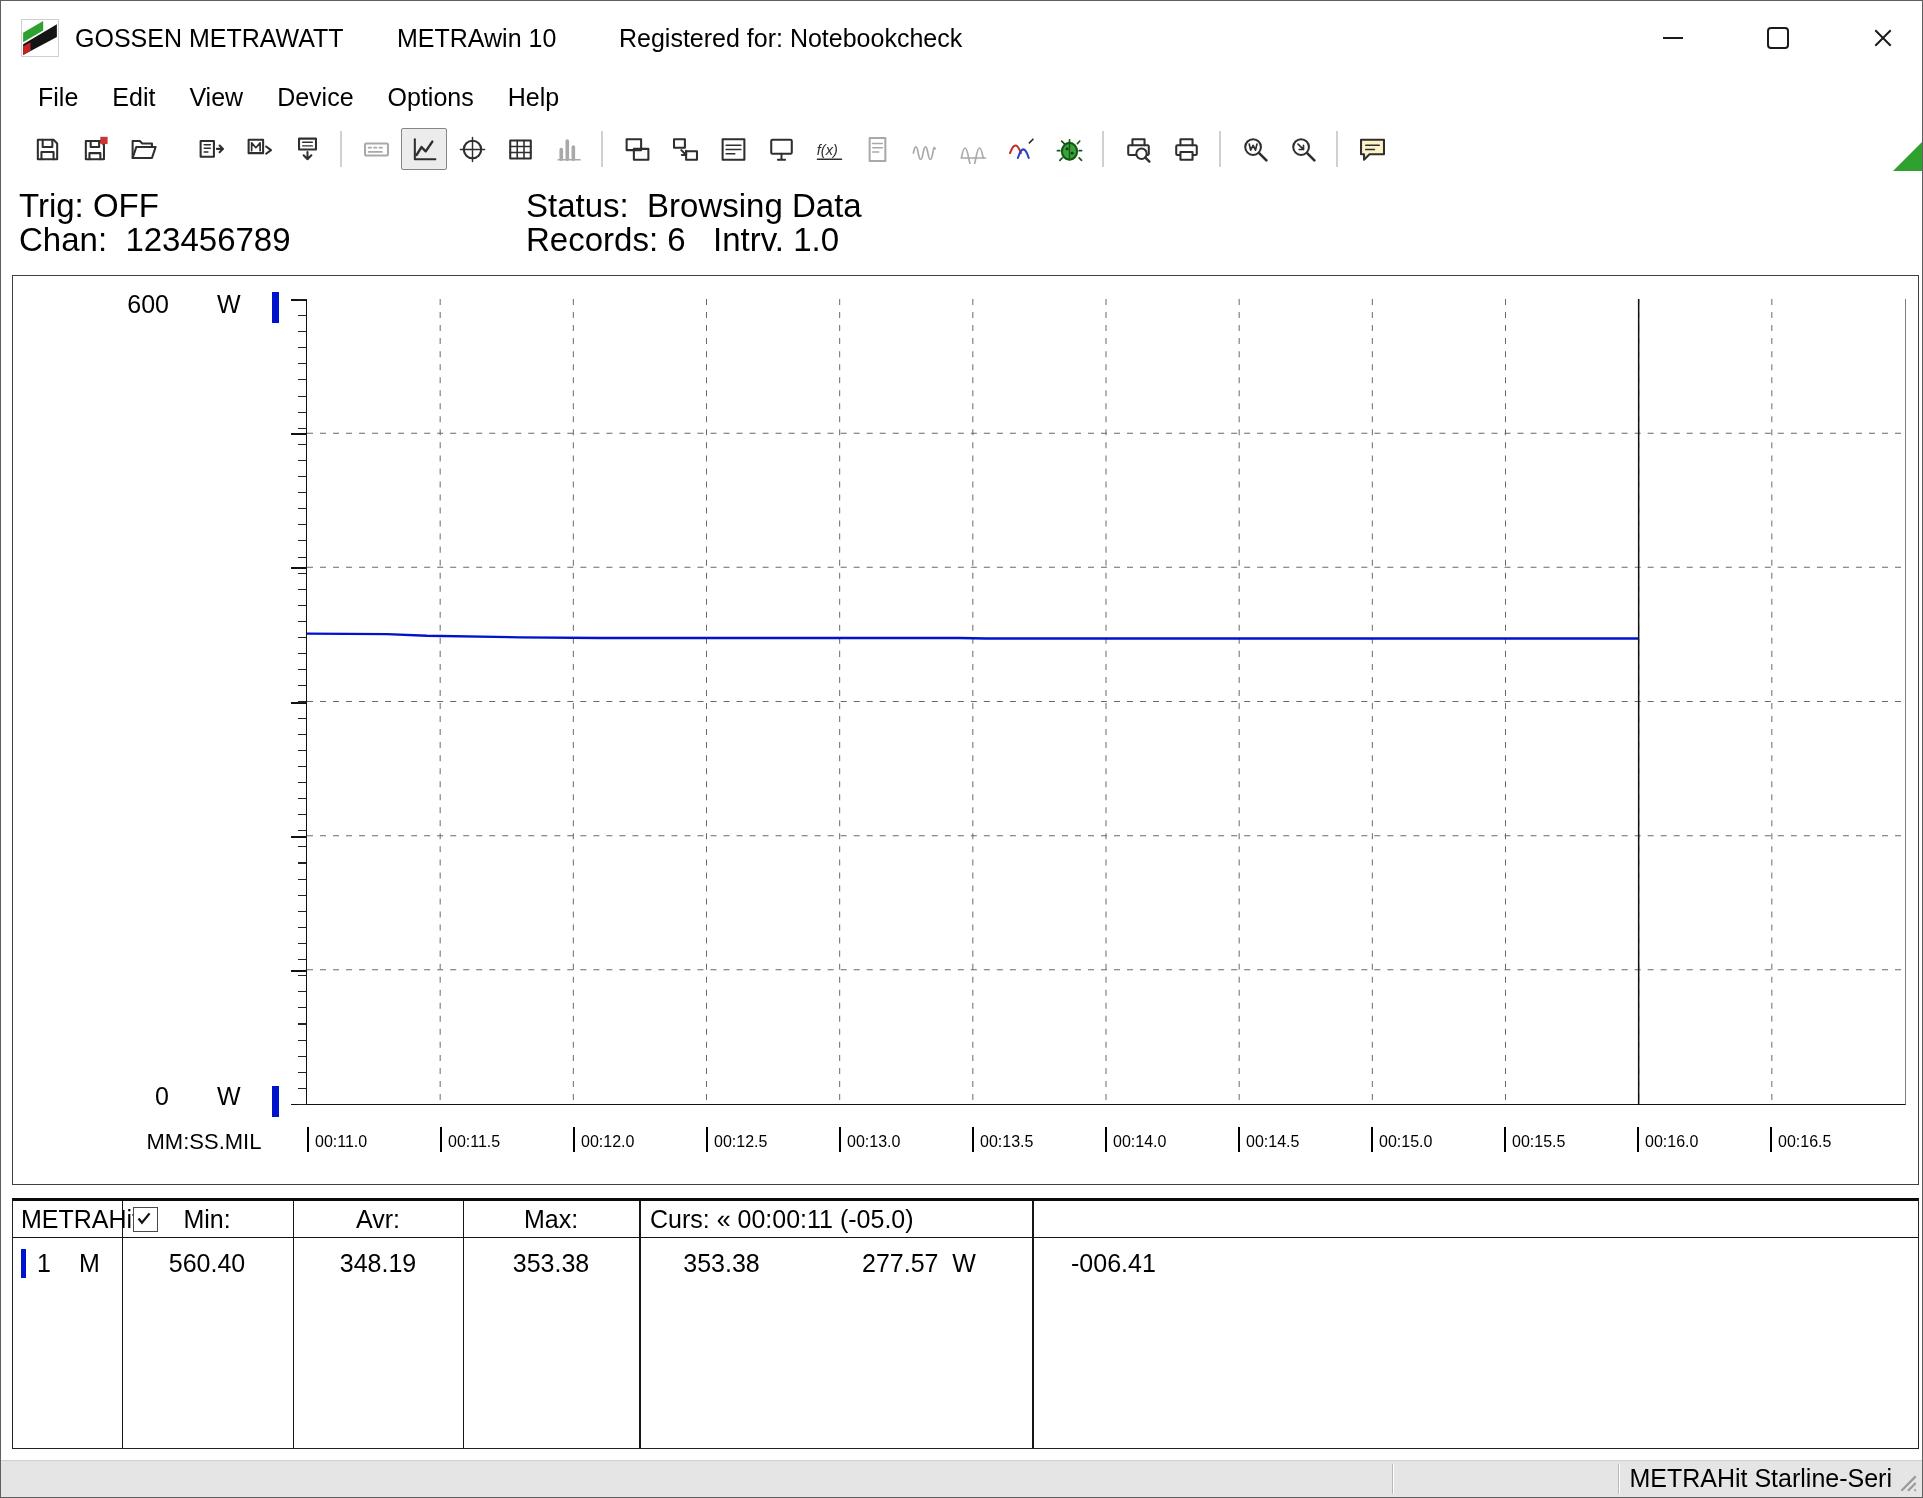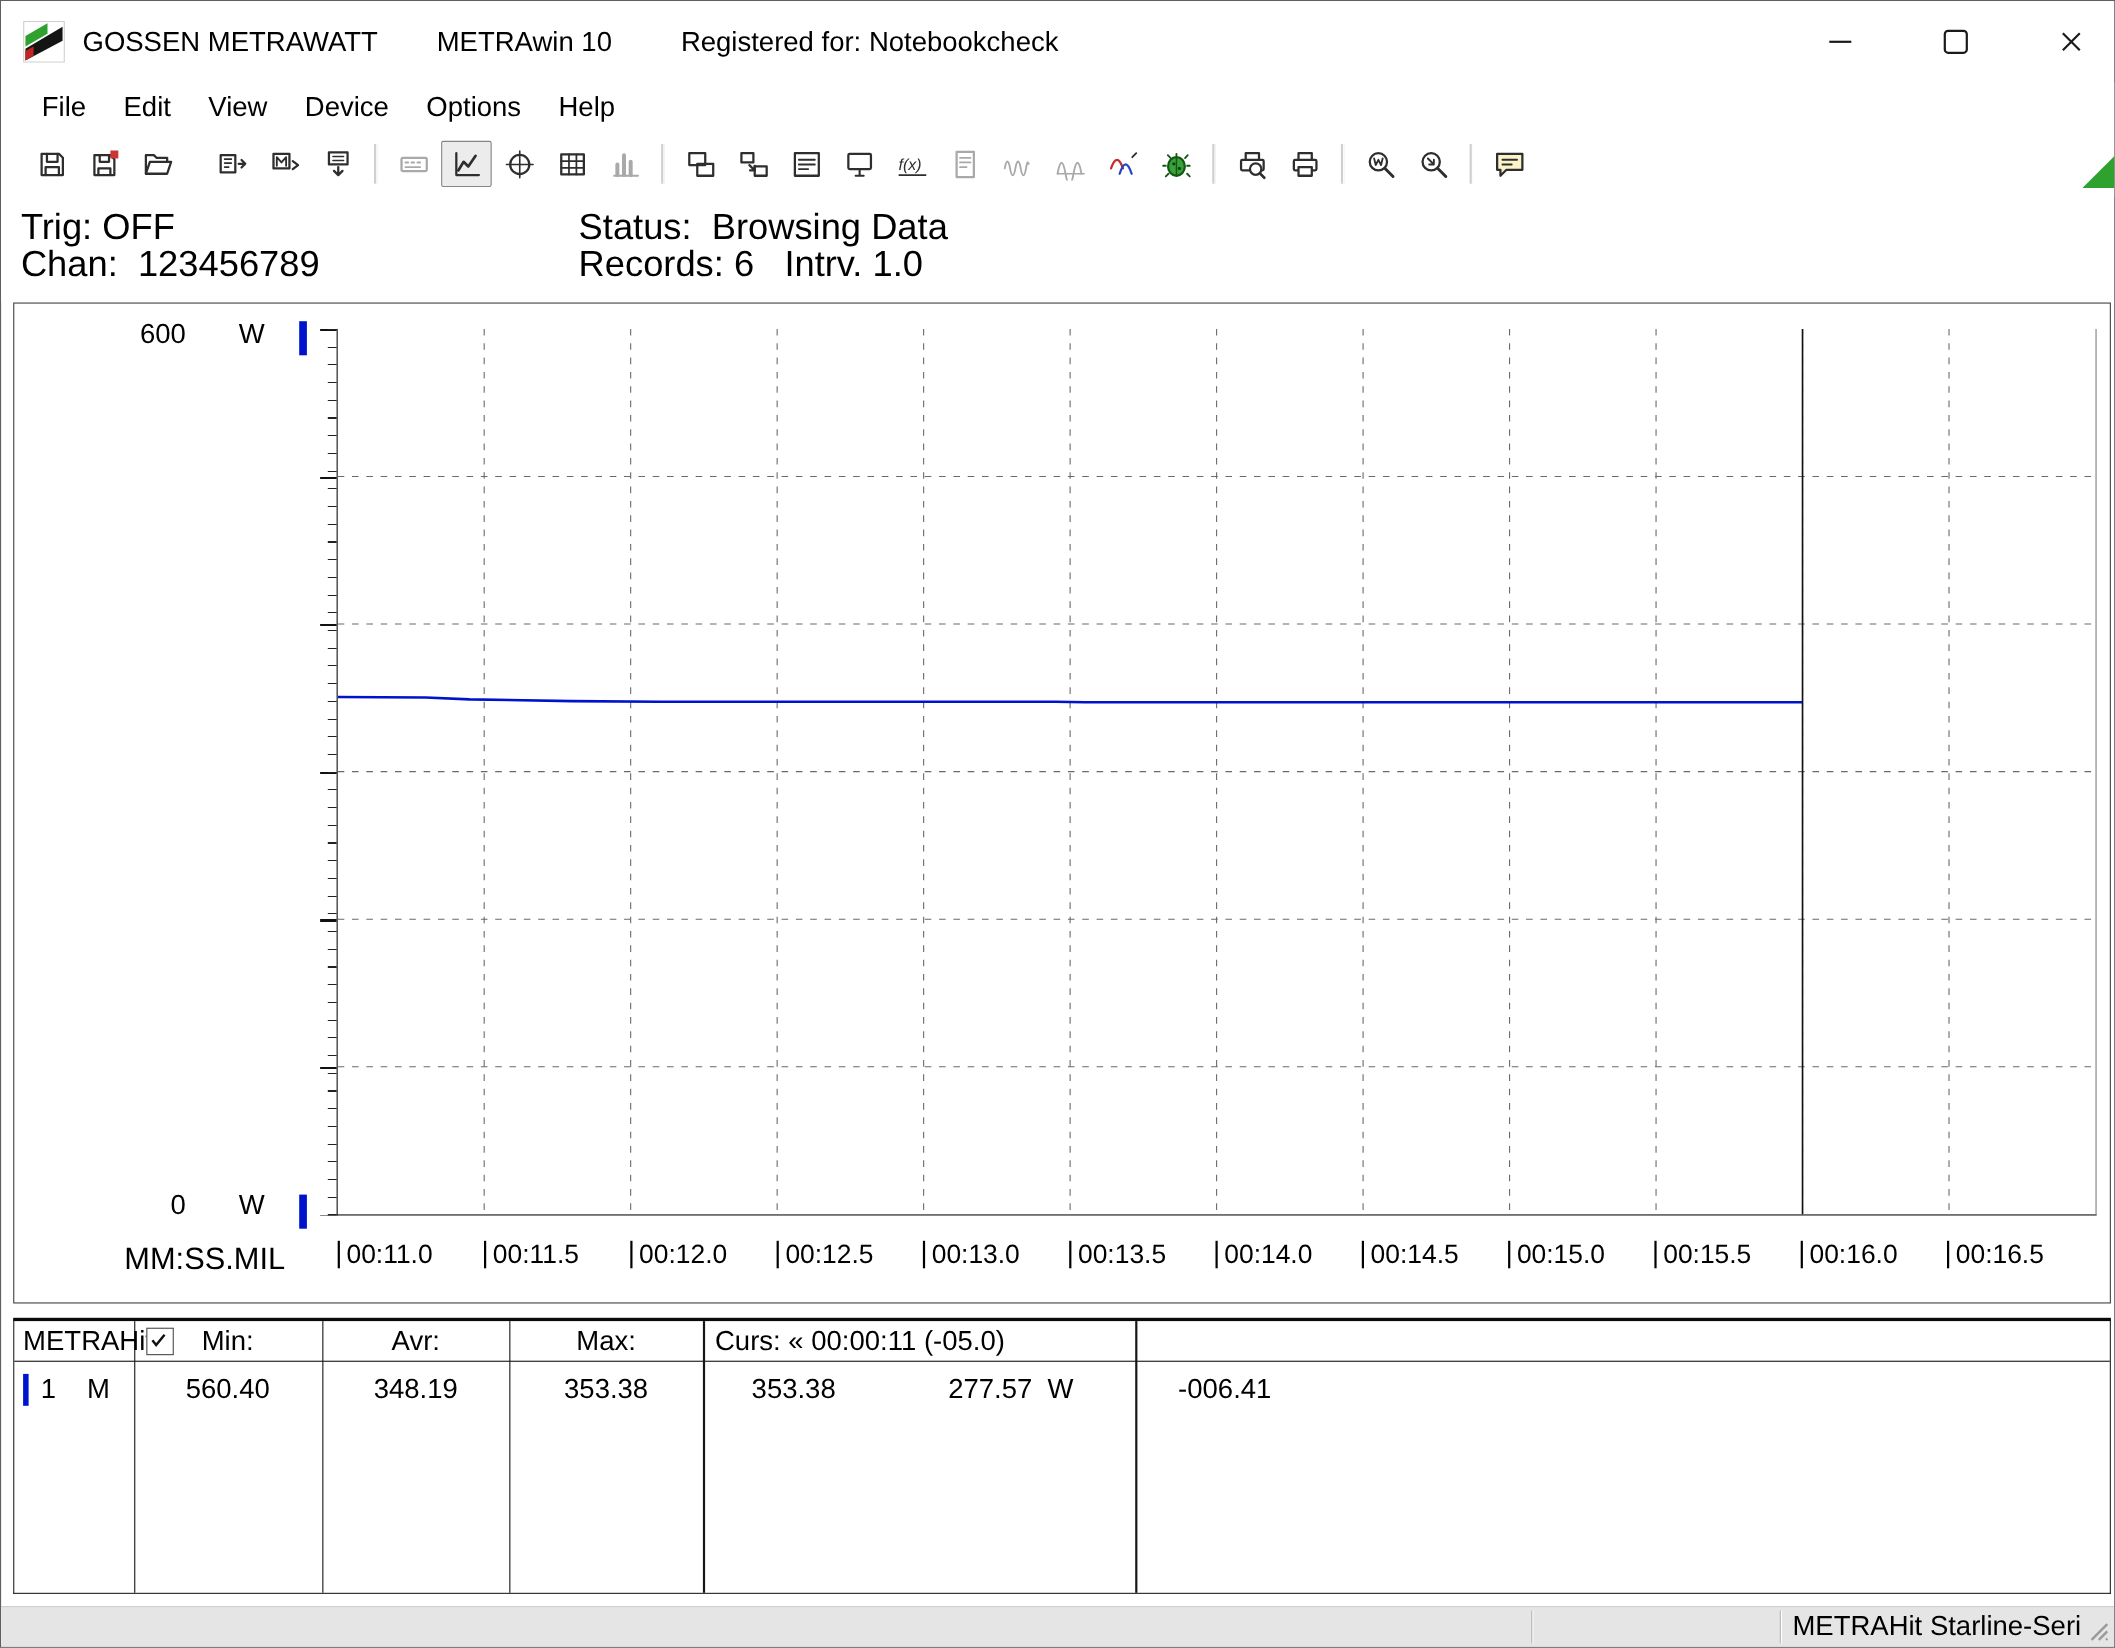--- a/index.html
+++ b/index.html
@@ -48,24 +48,24 @@
   #marktop{top:16px;} #markbot{top:810px;}
   .yticks-major{position:absolute;left:278px;top:23px;width:15px;height:806px;
     background:repeating-linear-gradient(to bottom,#111 0 2px,transparent 2px 134.2px);}
   .yticks-minor{position:absolute;left:285px;top:23px;width:8px;height:806px;
     background:repeating-linear-gradient(to bottom,#222 0 1px,transparent 1px 16.1px);}
   .plot{position:absolute;left:293px;top:23px;width:1598px;height:805px;
     border-left:1px solid #111;border-bottom:1px solid #111;border-right:1px solid #7f7f7f;}
   .plot svg{display:block;width:100%;height:100%;}
   .gridline{stroke:#6a6a6a;stroke-dasharray:6 7;stroke-width:1;}
   #xticks{position:absolute;left:294px;top:851px;width:1600px;height:36px;}
-  .xtick{position:absolute;top:0;font-size:24px;white-space:nowrap;}
+  .xtick{position:absolute;top:0;font-size:16px;white-space:nowrap;}
   .xtick em{font-style:normal;}
   .tickbar{display:inline-block;width:2px;height:25px;background:#000;margin-right:6px;vertical-align:-5px;}
-  #xunit{position:absolute;left:100px;top:853px;width:182px;text-align:left;font-size:28px;}
+  #xunit{position:absolute;left:100px;top:853px;width:182px;text-align:center;font-size:22px;}
 
   
   .datatable{position:absolute;left:11px;top:1197px;width:1905px;height:247px;background:#fff;
              border:1px solid #222;border-top:3px solid #0a0a0a;}
   .vl{position:absolute;top:0;bottom:0;width:1px;background:#161616;}
   .vl2{width:2px;}
   .hl{position:absolute;left:0;right:0;top:36px;height:1px;background:#161616;}
   .th,.td{position:absolute;font-size:25px;white-space:pre;}
   .th{top:4px;} .td{top:48px;}
   .cc{text-align:center;}

